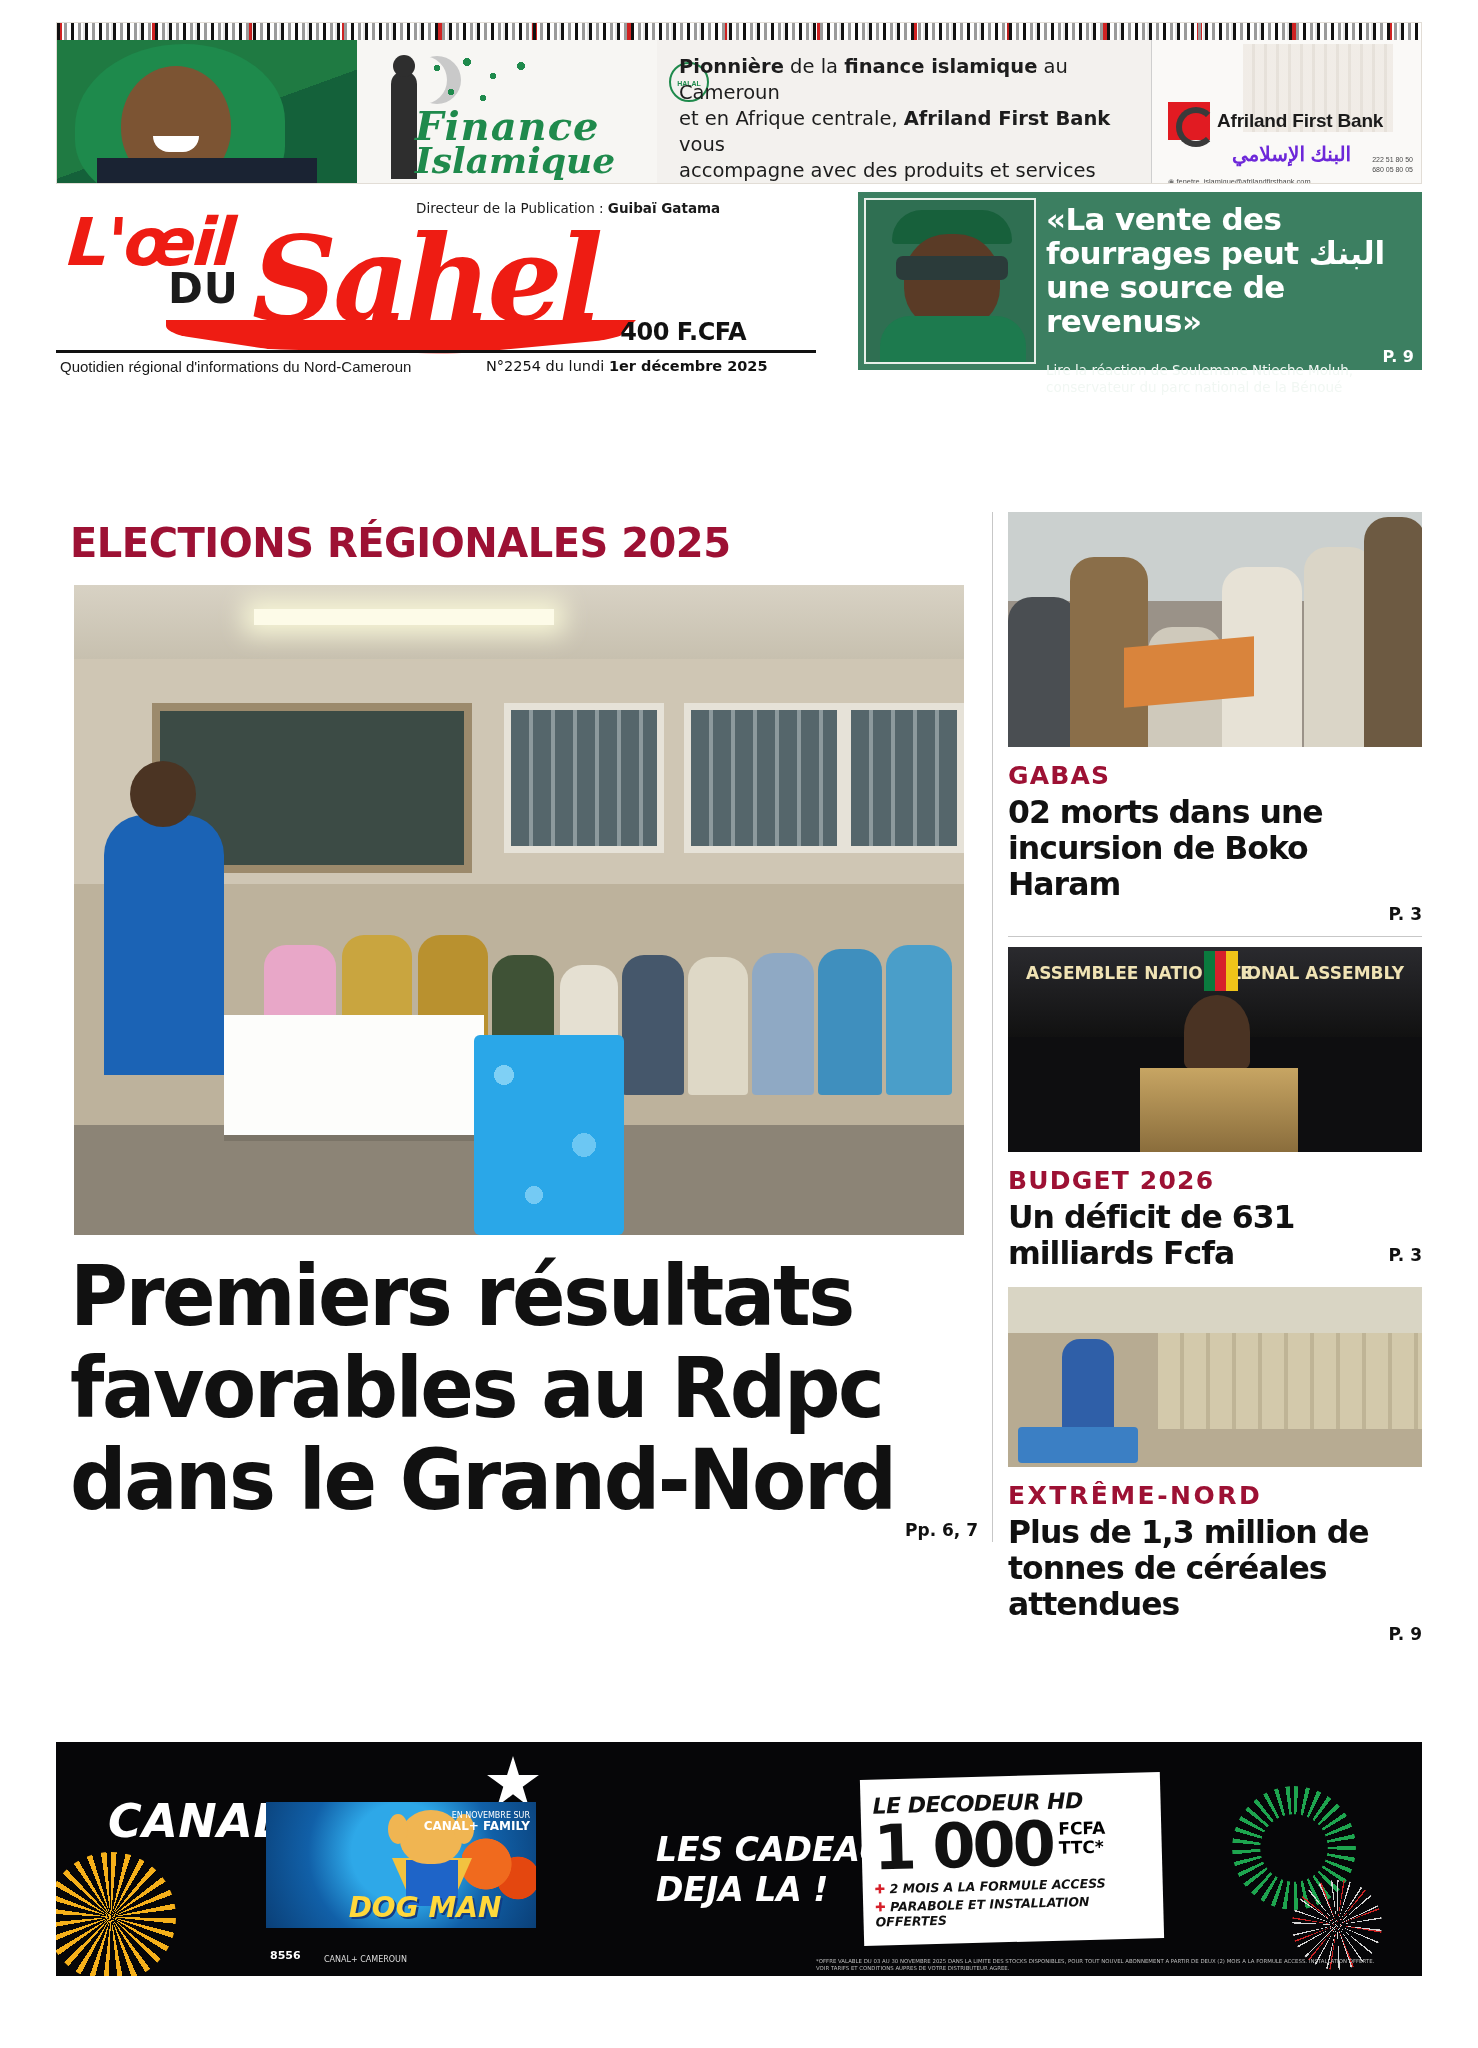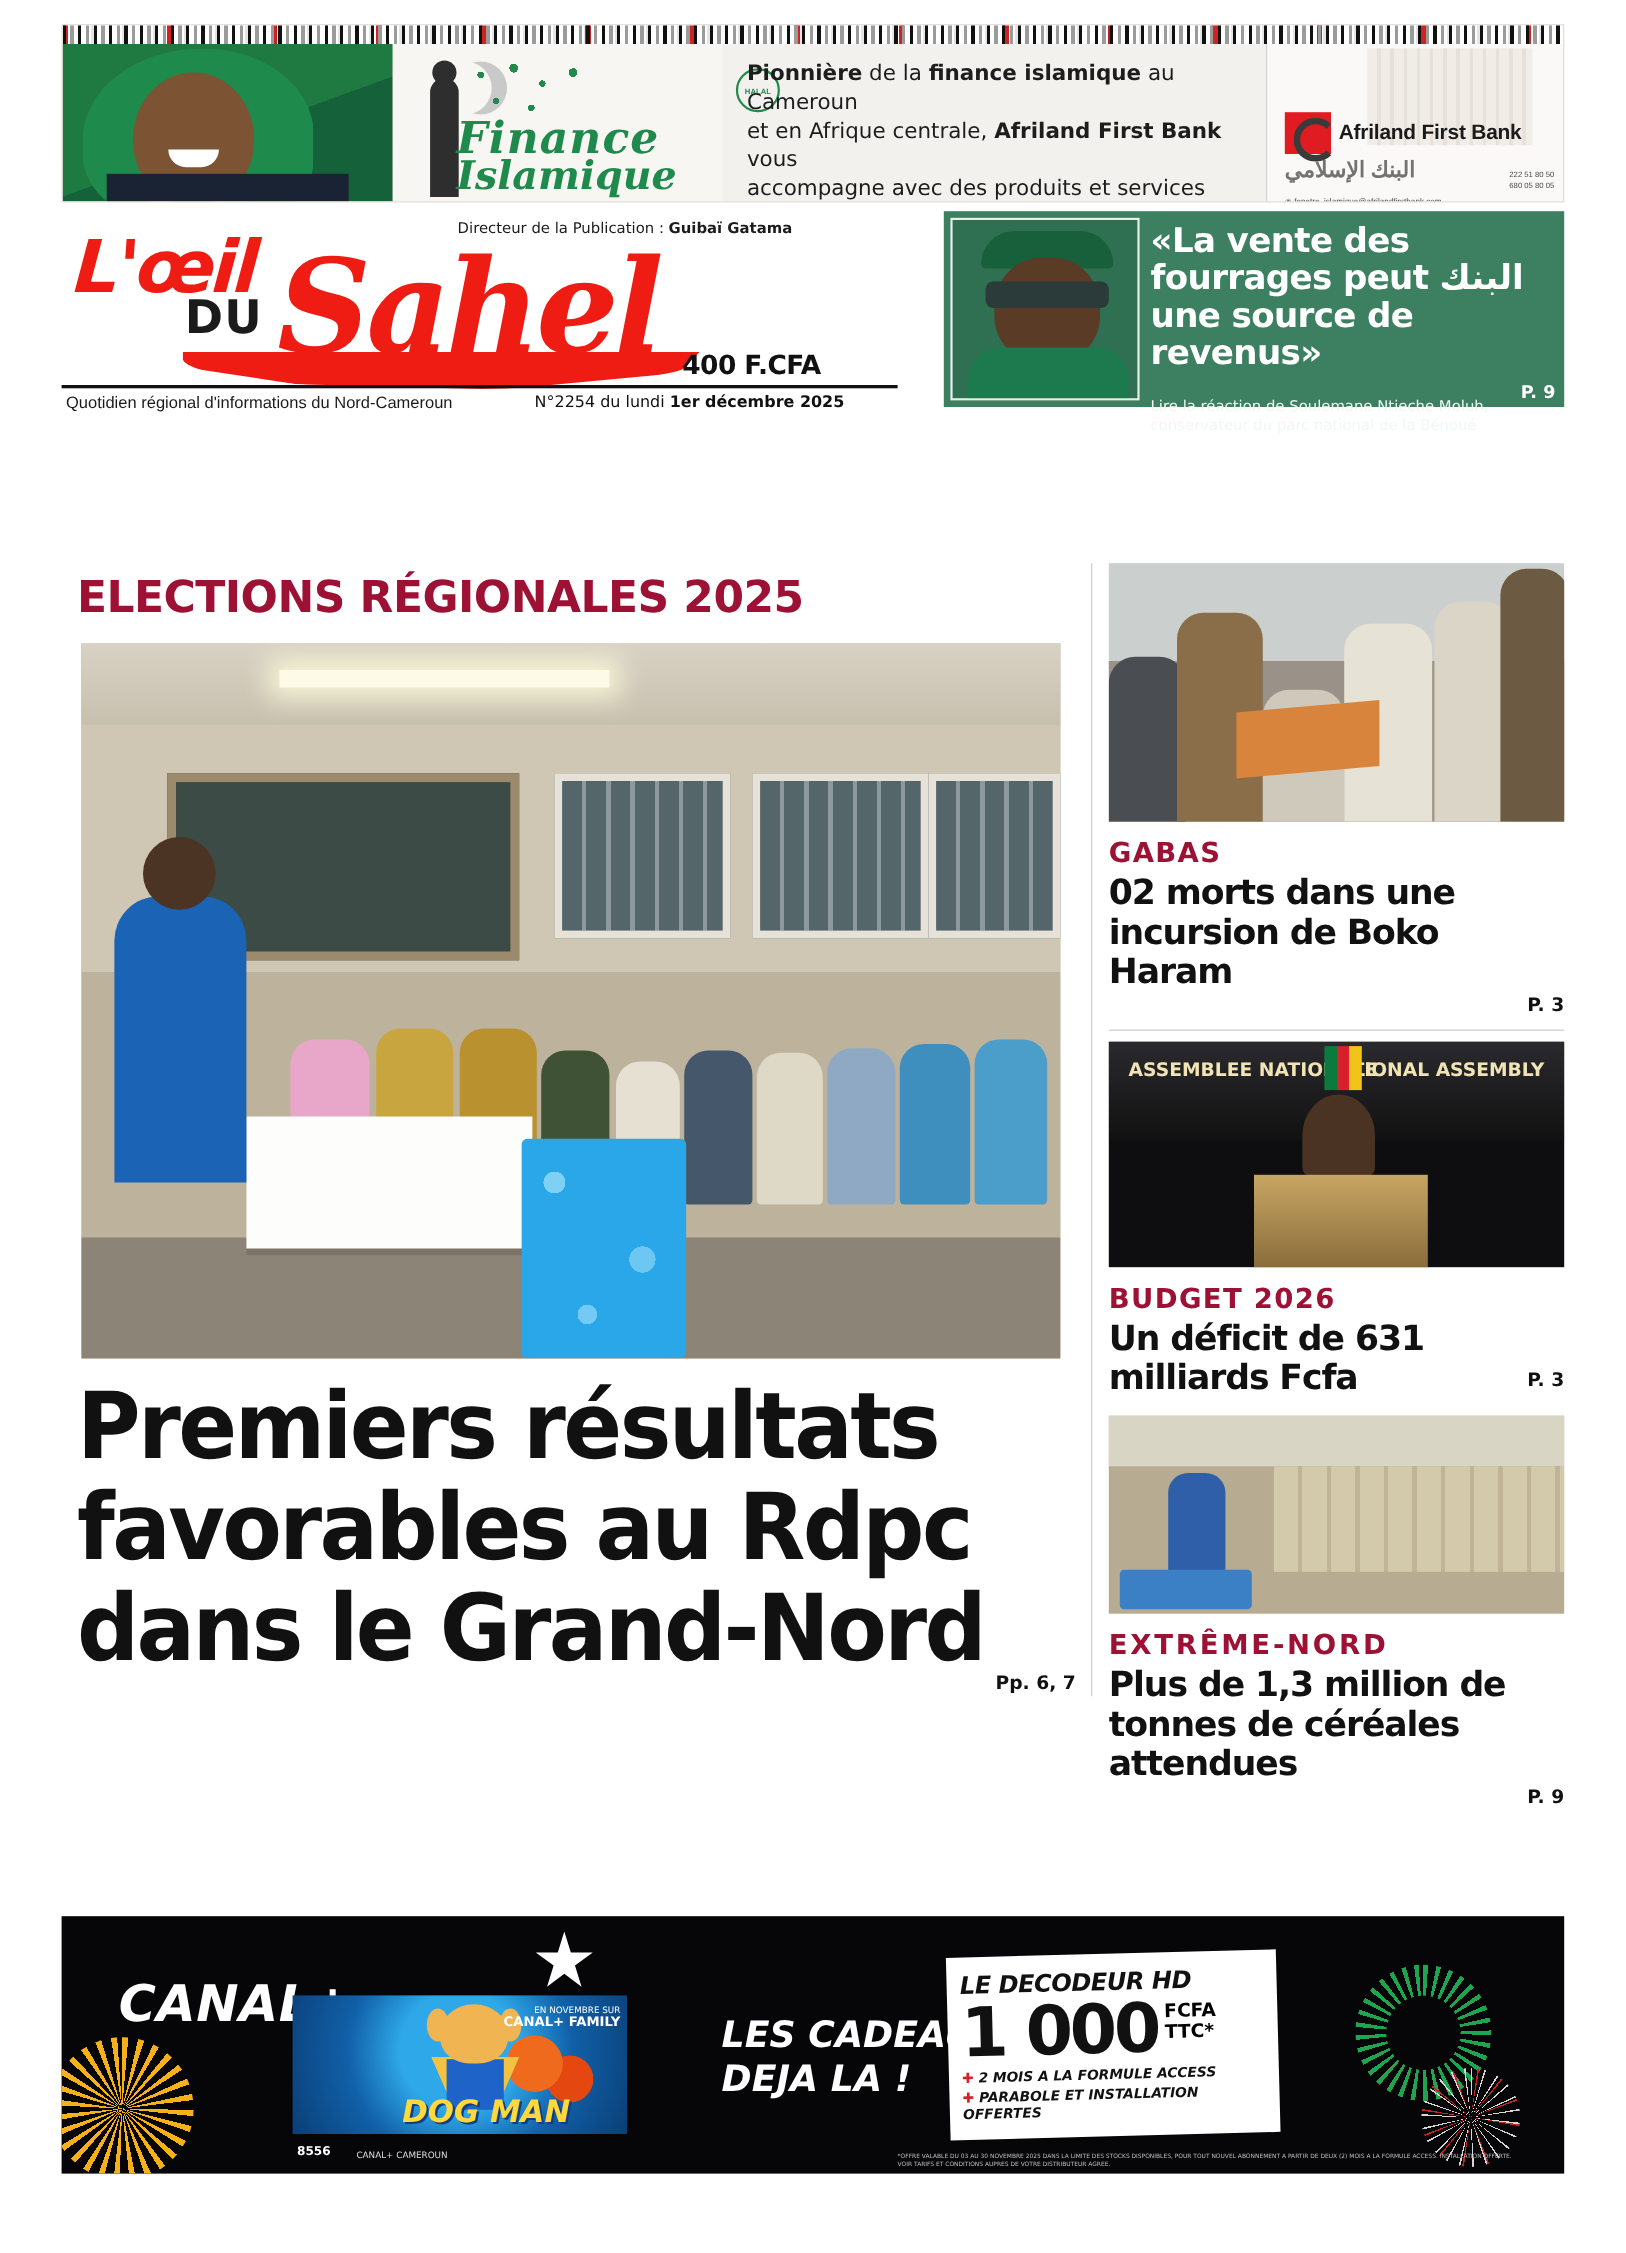--- a/index.html
+++ b/index.html
@@ -114,21 +114,21 @@
   }
   .afr-row{ position:relative; display:flex; align-items:center; margin-top:46px; }
   .afr-mark{
     width:42px; height:38px; background:#e11b22; position:relative; flex:0 0 42px;
   }
   .afr-mark:before{
     content:""; position:absolute; left:8px; top:5px; width:28px; height:28px;
     border:6px solid #3a3a3a; border-radius:50%; border-right-color:transparent;
   }
   .afr-name{ font-size:19px; font-weight:800; color:#1b1b1b; margin-left:7px; letter-spacing:-.2px;}
-  .afr-ar{ text-align:left; color:#737373; font-size:20px; margin-top:2px; font-weight:700; direction:rtl;font-family:Liberation Serif, serif;}
+  .afr-ar{ text-align:center; color:#6d28d9; font-size:20px; margin-top:2px; font-weight:700; direction:rtl;}
   .afr-contact{ margin-top:10px; font-size:7.4px; line-height:11px; color:#4a4a4a;}
   .afr-contact div:before{ content:"◉ "; color:#777; }
   .afr-nums{ position:absolute; right:8px; bottom:8px; font-size:7px; color:#4a4a4a; line-height:10px; text-align:right;}
 
   
   .masthead { position:absolute; left:56px; top:192px; width:1366px; height:188px; }
   .mh-left { position:absolute; left:0; top:0; width:810px; height:100%; }
   .mh-oeil {
     position:absolute; left:12px; top:12px;
     color:#ee1c13; font-size:66px; font-weight:900; font-style:italic;
@@ -305,21 +305,21 @@
   .c-ring{ position:absolute; right:66px; top:44px; width:124px; height:124px;
     border-radius:50%;
     background: repeating-conic-gradient(from 0deg, #1ea54f 0 4deg, transparent 4deg 11deg);
     -webkit-mask: radial-gradient(circle, transparent 38%, #000 39%);
             mask: radial-gradient(circle, transparent 38%, #000 39%); }
   .c-spark{ position:absolute; right:40px; bottom:6px; width:90px; height:90px;
     background: repeating-conic-gradient(from 0deg, #d6d6d6 0 2deg, transparent 2deg 16deg),
                 repeating-conic-gradient(from 8deg, #cc2222 0 2deg, transparent 2deg 30deg);
     border-radius:50%;}
   .c-poster{
-    position:absolute; left:210px; top:72px; width:304px; height:126px;
+    position:absolute; left:210px; top:60px; width:270px; height:126px;
     background: radial-gradient(circle at 50% 40%, #2ea8e8 0 32%, #1160a8 60%, #0a3f77 100%);
     overflow:hidden;
   }
   .c-poster .dog{ position:absolute; left:134px; top:8px; width:62px; height:54px;
     background:#f0b552; border-radius:50% 50% 44% 44%;}
   .c-poster .dog:before{content:""; position:absolute; left:-12px; top:4px; width:20px; height:30px;
     background:#f0b552; border-radius:50%;}
   .c-poster .dog:after{content:""; position:absolute; right:-12px; top:4px; width:20px; height:30px;
     background:#f0b552; border-radius:50%;}
   .c-poster .body{position:absolute; left:140px; top:58px; width:52px; height:46px; background:#1e64c8;}

